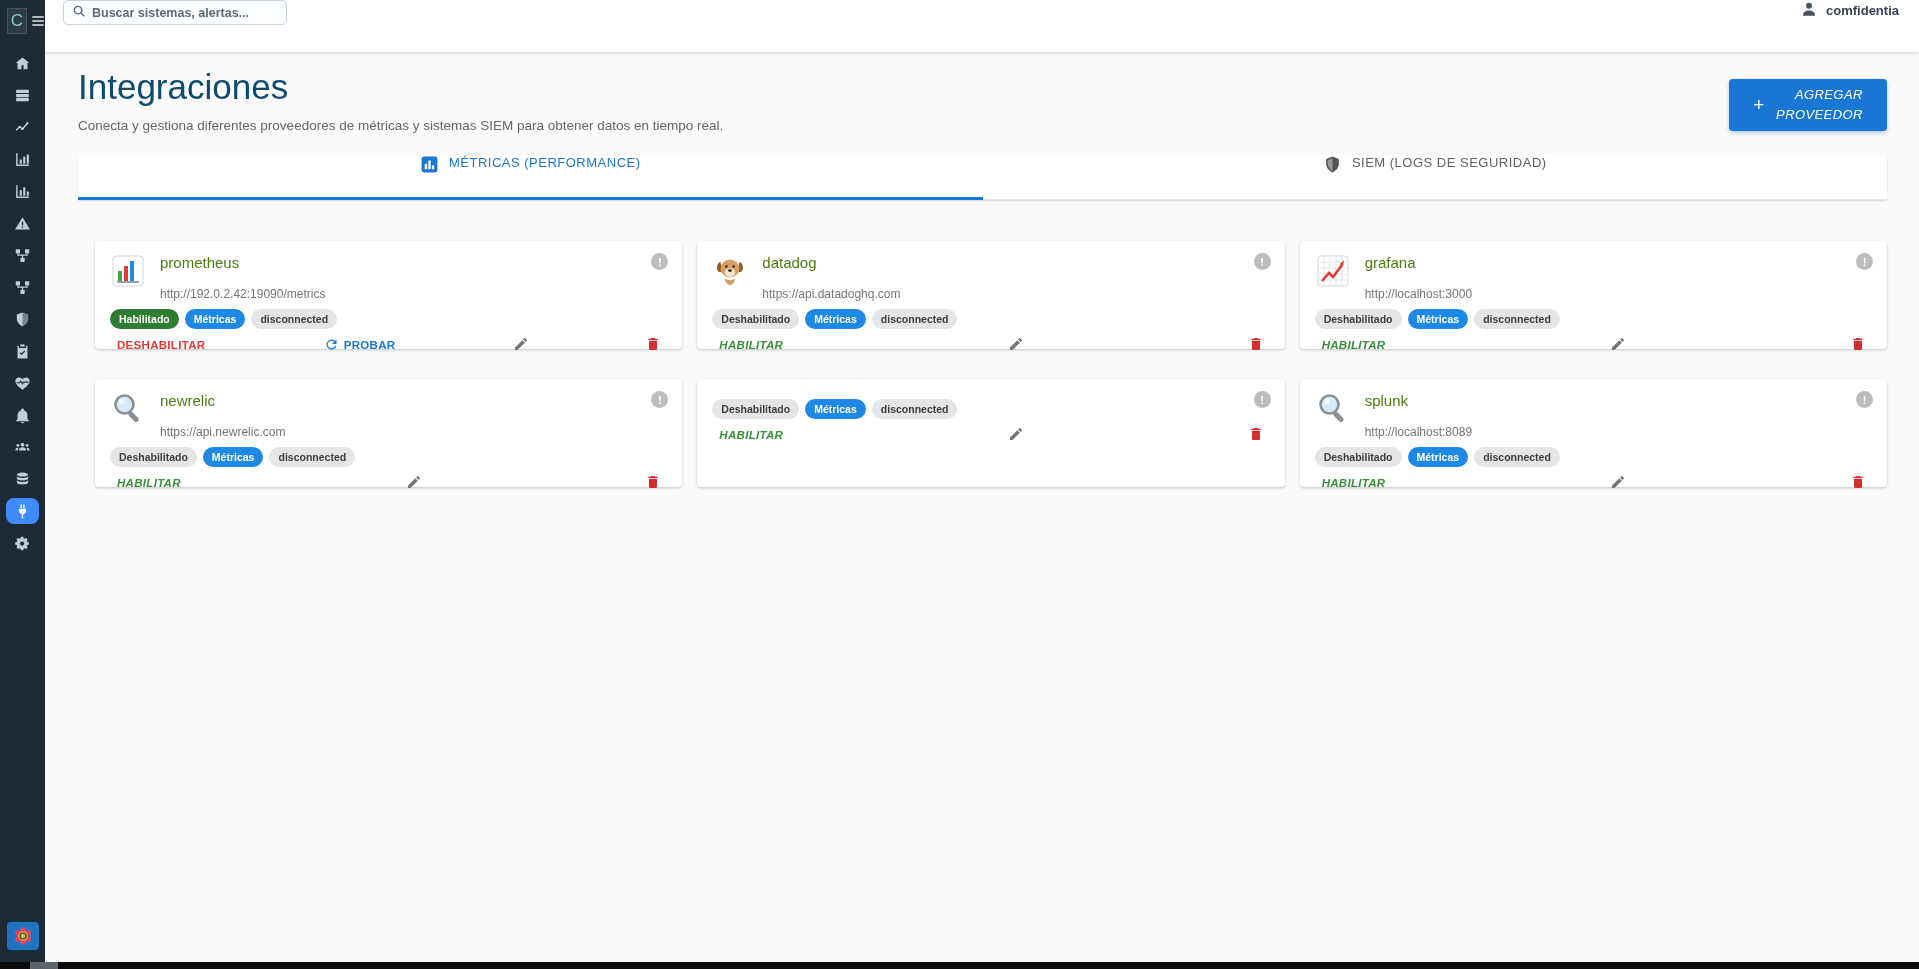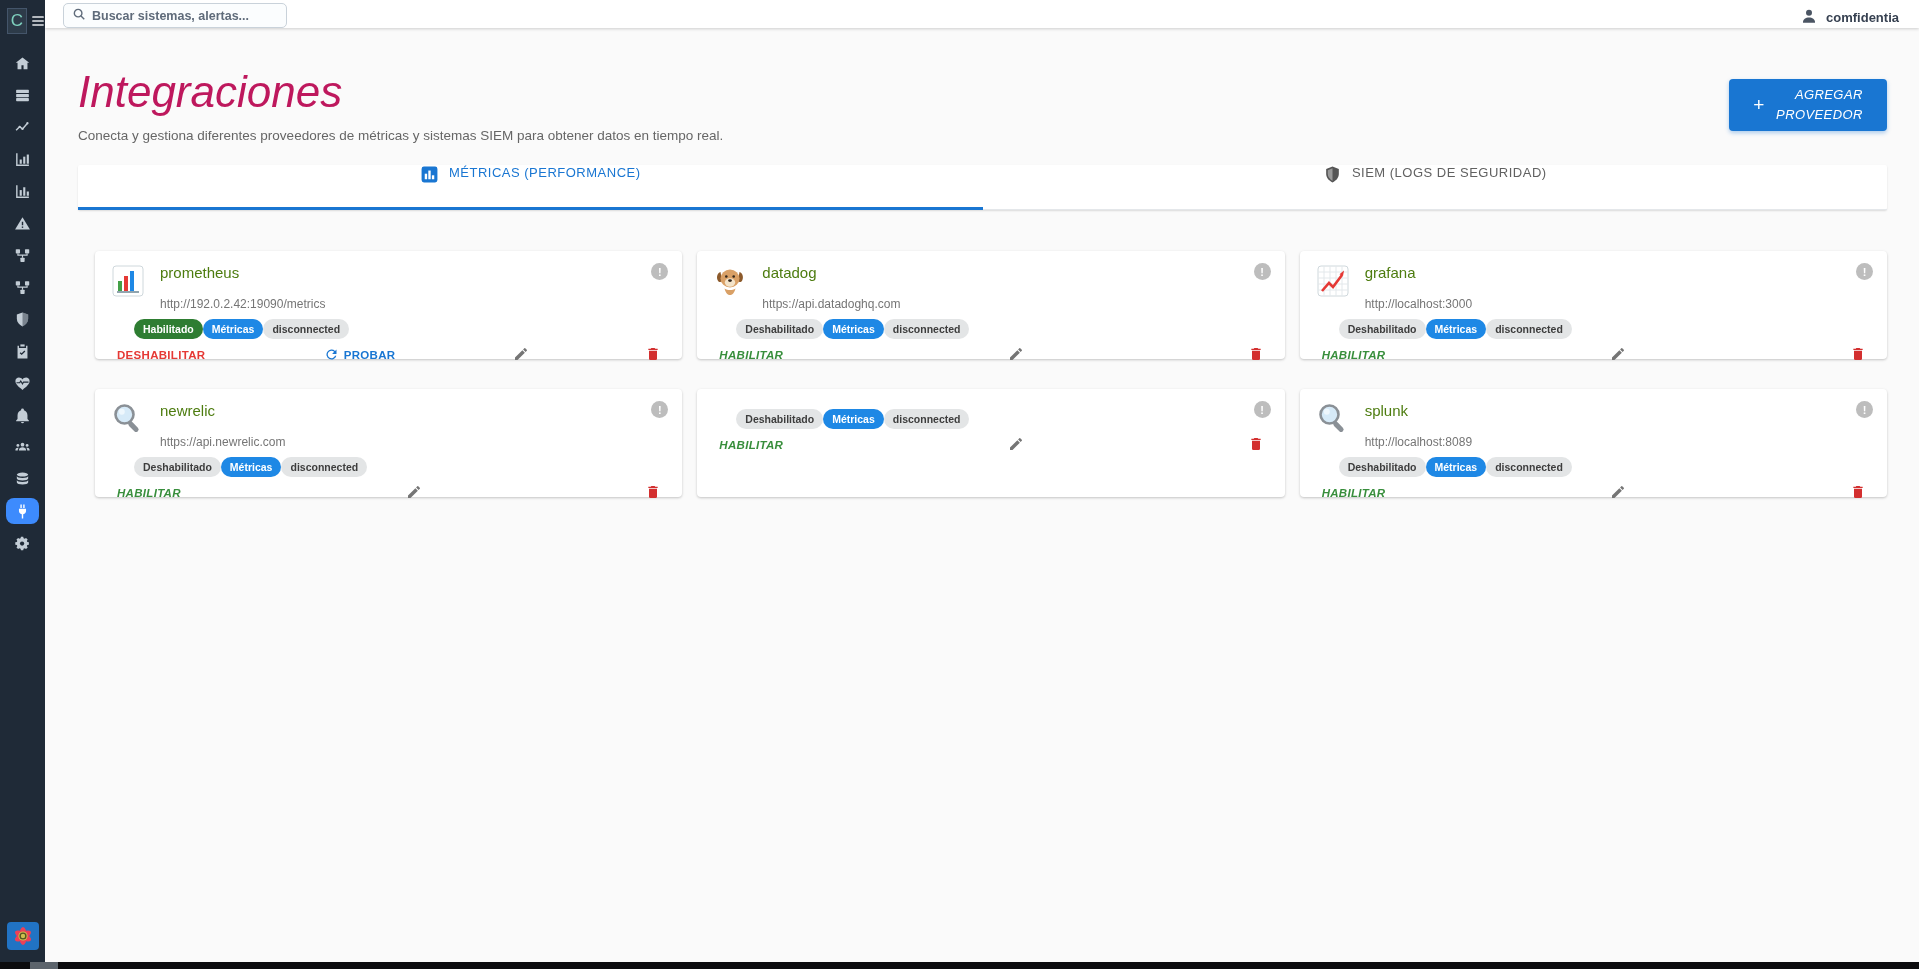--- a/index.html
+++ b/index.html
@@ -13,34 +13,34 @@
                  color:#7fd1bf; font-size:17px; display:flex; align-items:center; justify-content:center; }
   .hamburger { display:flex; align-items:center; }
   .side-nav { margin-top:14px; display:flex; flex-direction:column; align-items:center; gap:6px; }
   .side-item { width:33px; height:26px; display:flex; align-items:center; justify-content:center;
                color:#c3cdd6; border-radius:8px; cursor:pointer; }
   .side-item.active { background:#3d8bfd; color:#fff; }
   .side-item svg { width:17px; height:17px; display:block; }
   .react-badge { position:absolute; bottom:8px; left:7px; }
 
   
-  .topbar { position:fixed; left:45px; right:0; top:0; height:28px; background:#fff;
-            box-shadow:0 1px 3px rgba(0,0,0,.18); z-index:9; display:flex; align-items:flex-end; }
+  .topbar { position:fixed; left:45px; right:0; top:0; height:52px; background:#fff;
+            box-shadow:0 1px 3px rgba(0,0,0,.18); z-index:9; display:flex; align-items:flex-start; }
   .search-box { margin-left:18px; width:224px; height:25px; border:1px solid #c9d2da; border-radius:5px;
                 background:#fbfdfe; display:flex; align-items:center; gap:6px; padding:0 8px; }
   .search-box input { border:none; outline:none; background:transparent; width:100%;
                       font-family:"Liberation Sans",sans-serif; font-size:12.5px; font-weight:700; color:#44505d; }
   .search-box input::placeholder { color:#5f6b7a; opacity:1; }
   .user { margin-left:auto; margin-right:20px; display:flex; gap:8px; align-items:center;
           font-weight:700; font-size:13px; color:#374151; }
 
   
   .main { position:absolute; left:45px; top:40px; right:0; padding:27px 32px 0 33px; }
   .header-row { display:flex; justify-content:space-between; align-items:flex-start; }
-  .page-title { font-size:44px; font-weight:400; color:#be185d;font-style:italic; }
+  .page-title { font-size:35px; font-weight:400; color:#0c4a6e; }
   .page-sub { margin-top:11px; font-size:13.5px; color:#666; }
   .add-btn { width:158px; min-height:43px; background:#1976d2; color:#fff; border:none; border-radius:4px;
              display:flex; align-items:center; justify-content:center; gap:10px; font-family:inherit;
              font-size:13px; font-weight:500; letter-spacing:.4px; cursor:pointer; margin-top:12px;
              box-shadow:0 2px 4px rgba(25,118,210,.35); padding:6px 10px; }
   .add-btn .plus { font-size:19px; font-weight:400; }
   .add-btn .add-label { width:88px; text-align:right; line-height:1.55;font-style:italic; }
 
   .tabs-bar { margin-top:22px; background:#fff; box-shadow:0 1px 2px rgba(0,0,0,.13); display:flex;
               position:relative; height:45px; border-radius:2px; }
@@ -56,21 +56,21 @@
   .card { background:#fff; border-radius:4px; padding:12px 15px 7px; position:relative; height:108px;
           box-shadow:0 1px 3px rgba(0,0,0,.15), 0 1px 2px rgba(0,0,0,.08); }
   .card-head { display:flex; gap:12px; }
   .logo-wrap { width:38px; height:38px; flex:none; }
   .logo-wrap svg { display:block; }
   .p-name { font-size:15px; color:#4d7c0f; padding-top:1px; }
   .p-url { font-size:12px; color:#757575; margin-top:16px; }
   .info-dot { position:absolute; top:12px; right:14px; width:17px; height:17px; border-radius:50%;
               background:#bdbdbd; color:#fff; font-size:11px; font-weight:700;
               display:flex; align-items:center; justify-content:center; }
-  .chips { display:flex; margin-top:8px;margin-left:24px; }
+  .chips { display:flex; gap:6px; margin-top:8px; }
   .chip { height:20px; padding:0 9px; border-radius:10px; font-size:10.5px; font-weight:700;
           display:flex; align-items:center; white-space:nowrap; }
   .chip.green { background:#2e7d32; color:#fff; }
   .chip.blue  { background:#1e88e5; color:#fff; }
   .chip.gray  { background:#e3e5e6; color:#3d3d3d; }
   .actions { display:flex; justify-content:space-between; align-items:center; gap:5px; margin-top:2px; }
   .text-btn { font-family:inherit; font-size:11.5px; font-weight:700; letter-spacing:.3px; background:none;
               border:none; padding:5px 7px; display:flex; gap:5px; align-items:center; cursor:pointer; border-radius:3px; }
   .text-btn.red { color:#e53935; } .text-btn.green { color:#388e3c;font-style:italic; } .text-btn.blue { color:#1976d2; }
   .icon-btn { background:none; border:none; width:28px; height:28px; display:flex; align-items:center;

